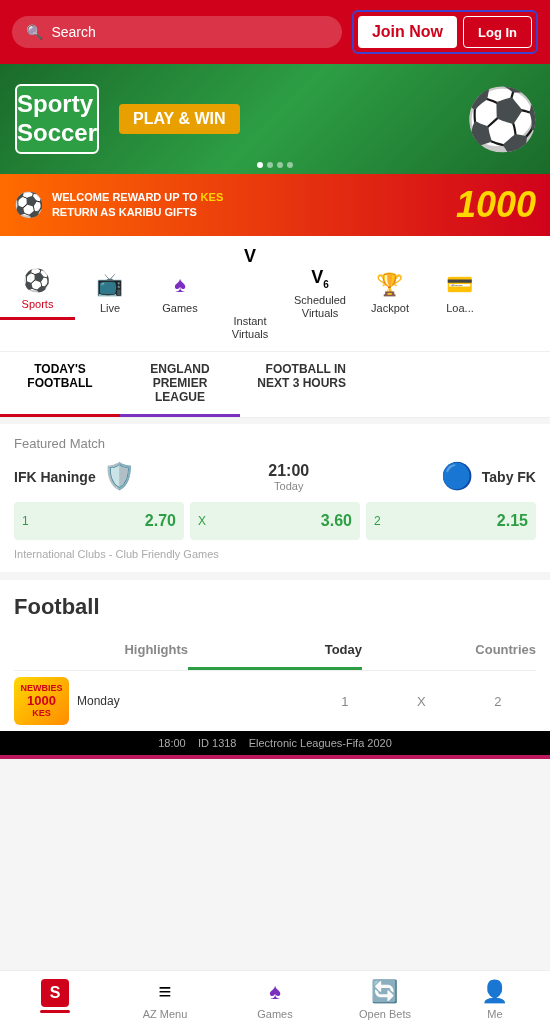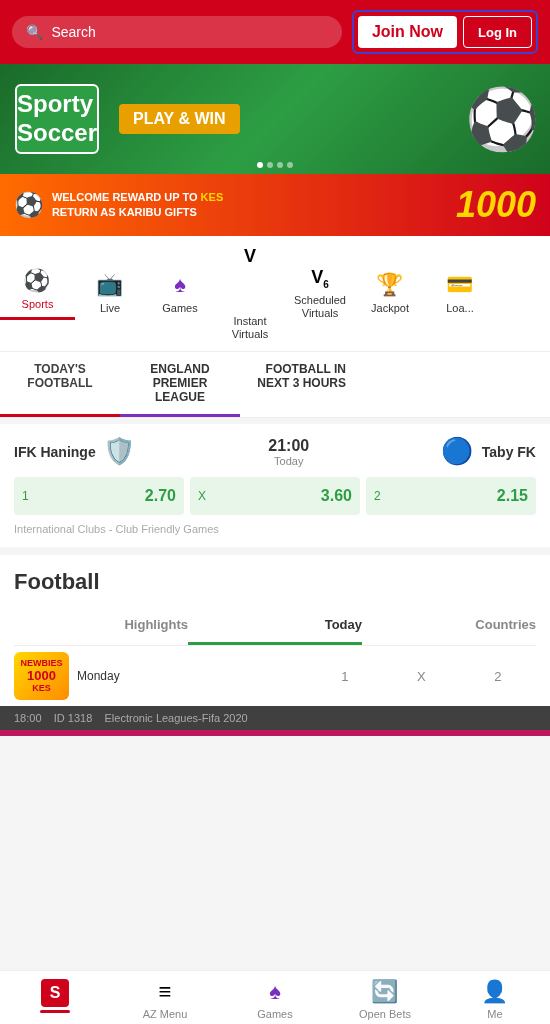--- a/index.html
+++ b/index.html
@@ -154,21 +154,21 @@
       flex: 0 0 auto;
       padding: 10px 14px;
       font-size: 12px;
       font-weight: bold;
       color: #333;
       border-bottom: 3px solid transparent;
       cursor: pointer;
       text-align: center;
       min-width: 120px;
     }
-    .quick-tab.active-red { border-bottom-color: #d0021b; color: #404040; }
+    .quick-tab.active-red { border-bottom-color: #d0021b; color: #000000; }
     .quick-tab.active-purple { border-bottom-color: #7b2fbe; color: #333; }
     .quick-tab.active-none { border-bottom-color: transparent; text-align: right; }
 
     
     .featured-section {
       background: white;
       padding: 12px 14px;
       margin-top: 6px;
     }
     .featured-label { font-size: 13px; color: #888; margin-bottom: 10px; }
@@ -253,23 +253,24 @@
       flex: 1;
       display: flex;
       justify-content: flex-end;
       gap: 0;
     }
     .newbies-col { flex: 1; text-align: center; font-size: 13px; color: #888; }
     .match-day-text { font-size: 12px; color: #333; margin-left: 8px; flex: 1; }
 
     
     .match-list-row {
-      background: #404040;
+      background: #000000;
       padding: 6px 14px;
-      border-bottom: 6px solid #be185d;
+      border-bottom: 4px solid #be185d;
+      text-align: center;
     }
     .match-list-info { font-size: 11px; color: #aaa; }
 
     
     .bottom-nav {
       position: fixed;
       bottom: 0;
       width: 550px;
       background: white;
       border-top: 1px solid #eee;
@@ -375,20 +376,21 @@
   </div>
   <div class="quick-tab active-purple">
     ENGLAND<br>PREMIER<br>LEAGUE
   </div>
   <div class="quick-tab active-none">
     FOOTBALL IN<br>NEXT 3 HOURS
   </div>
 </div>
 
 <div class="featured-section">
+  <div class="featured-label">Featured Match</div>
   <div class="match-row">
     <div class="team-left">
       <span class="team-name">IFK Haninge</span>
       <span class="team-logo">🛡️</span>
     </div>
     <div class="match-time">
       <div class="match-time-val">21:00</div>
       <div class="match-time-sub">Today</div>
     </div>
     <div class="team-right">

